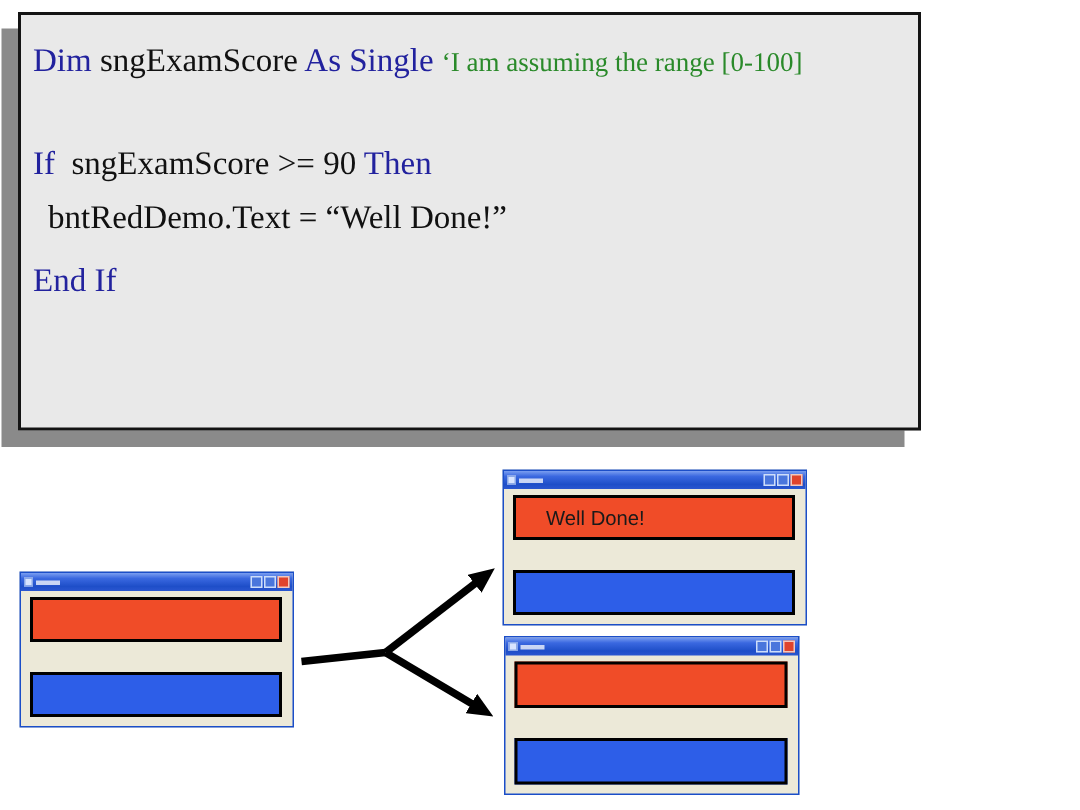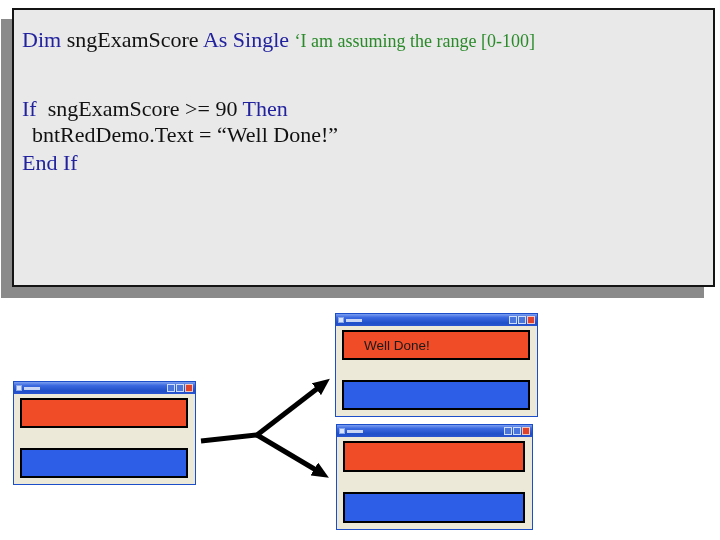--- a/index.html
+++ b/index.html
@@ -8,39 +8,39 @@
     background: #ffffff;
     position: relative;
     overflow: hidden;
     font-family: "Liberation Sans", sans-serif;
   }
 
   
   .code-panel {
     position: absolute;
     left: 12px; top: 8px;
-    width: 703px; height: 279px;
+    width: 602px; height: 279px;
     background: #e9e9e9;
     border: 2px solid #141414;
     box-shadow: -11px 11px 0 0 #8a8a8a;
     box-sizing: border-box;
     font-family: "Liberation Serif", "DejaVu Serif", serif;
     font-size: 22px;
     color: #111111;
   }
   .code-line {
     white-space: pre;
     line-height: 26px;
     padding-left: 8px;
   }
   .code-line.l1 { margin-top: 17px; }
   .code-line.l2 { margin-top: 17px; }
   .code-line.l3 { margin-top: 42px; }
-  .code-line.l4 { padding-left: 18px; }
-  .code-line.l5 { margin-top: 2px; }
+  .code-line.l4 { margin-top: 10px; padding-left: 18px; }
+  .code-line.l5 { margin-top: 16px; }
   .kw  { color: #22229e; }
   .cmt { color: #2a8a2a; font-size: 18px; }
 
   
   .arrows-svg {
     position: absolute; left: 0; top: 0;
     width: 720px; height: 540px;
     pointer-events: none;
   }
 

